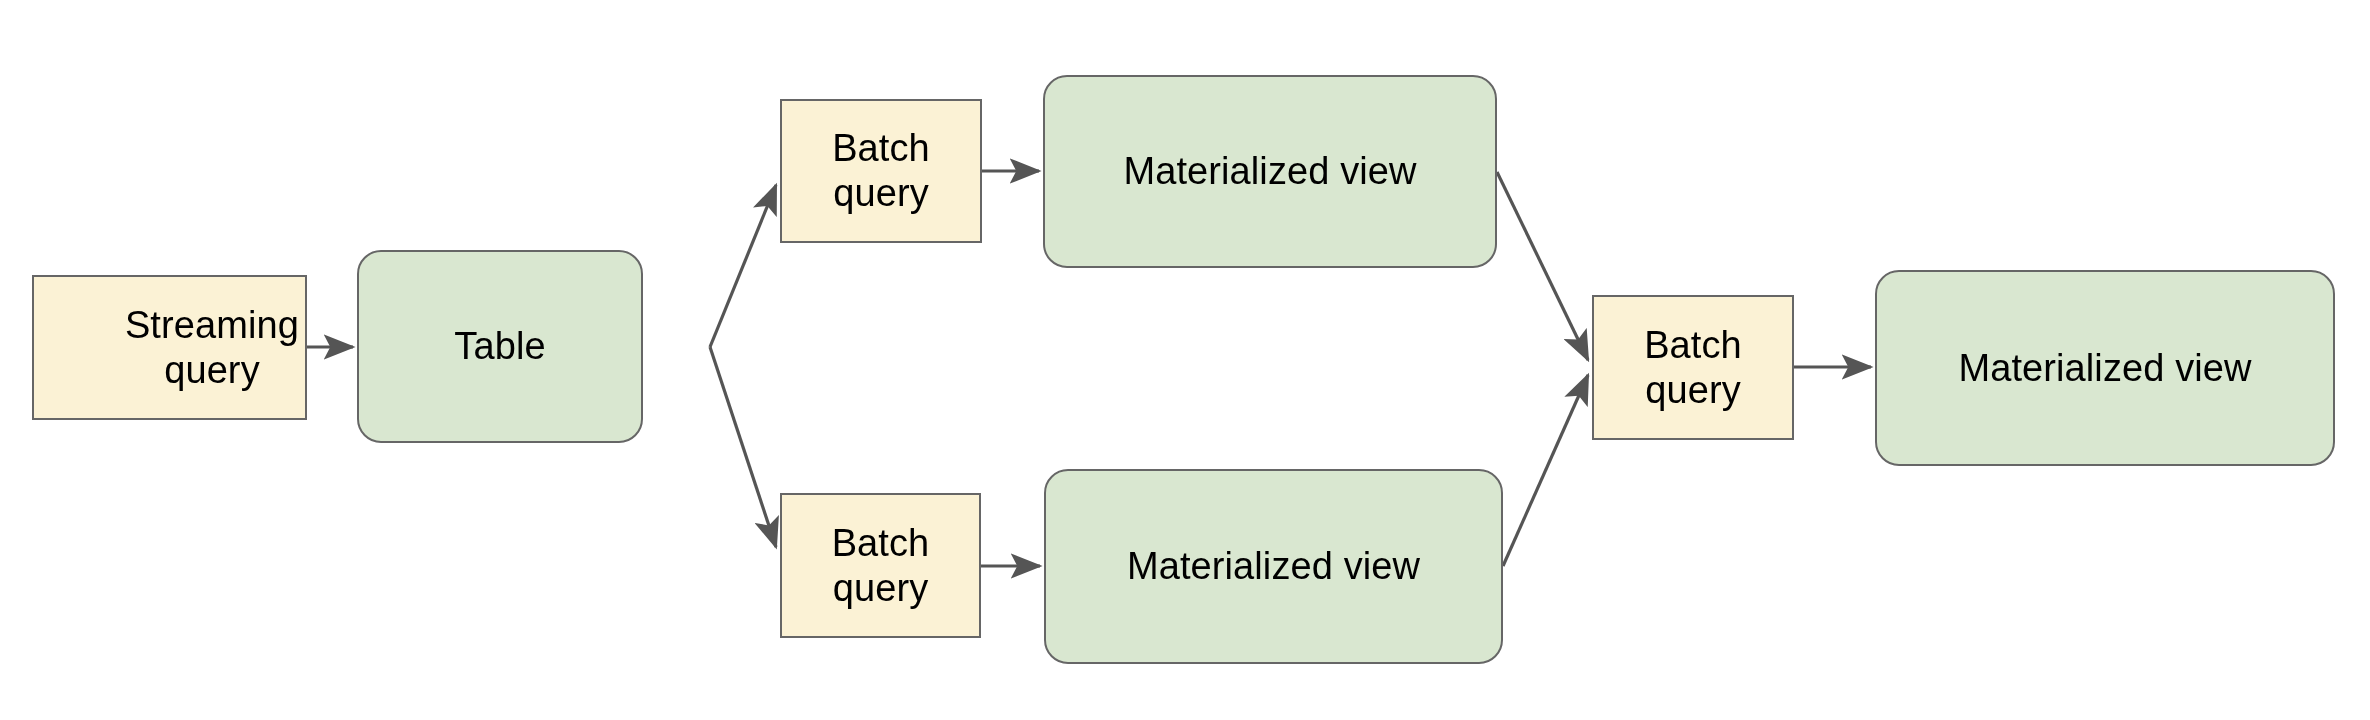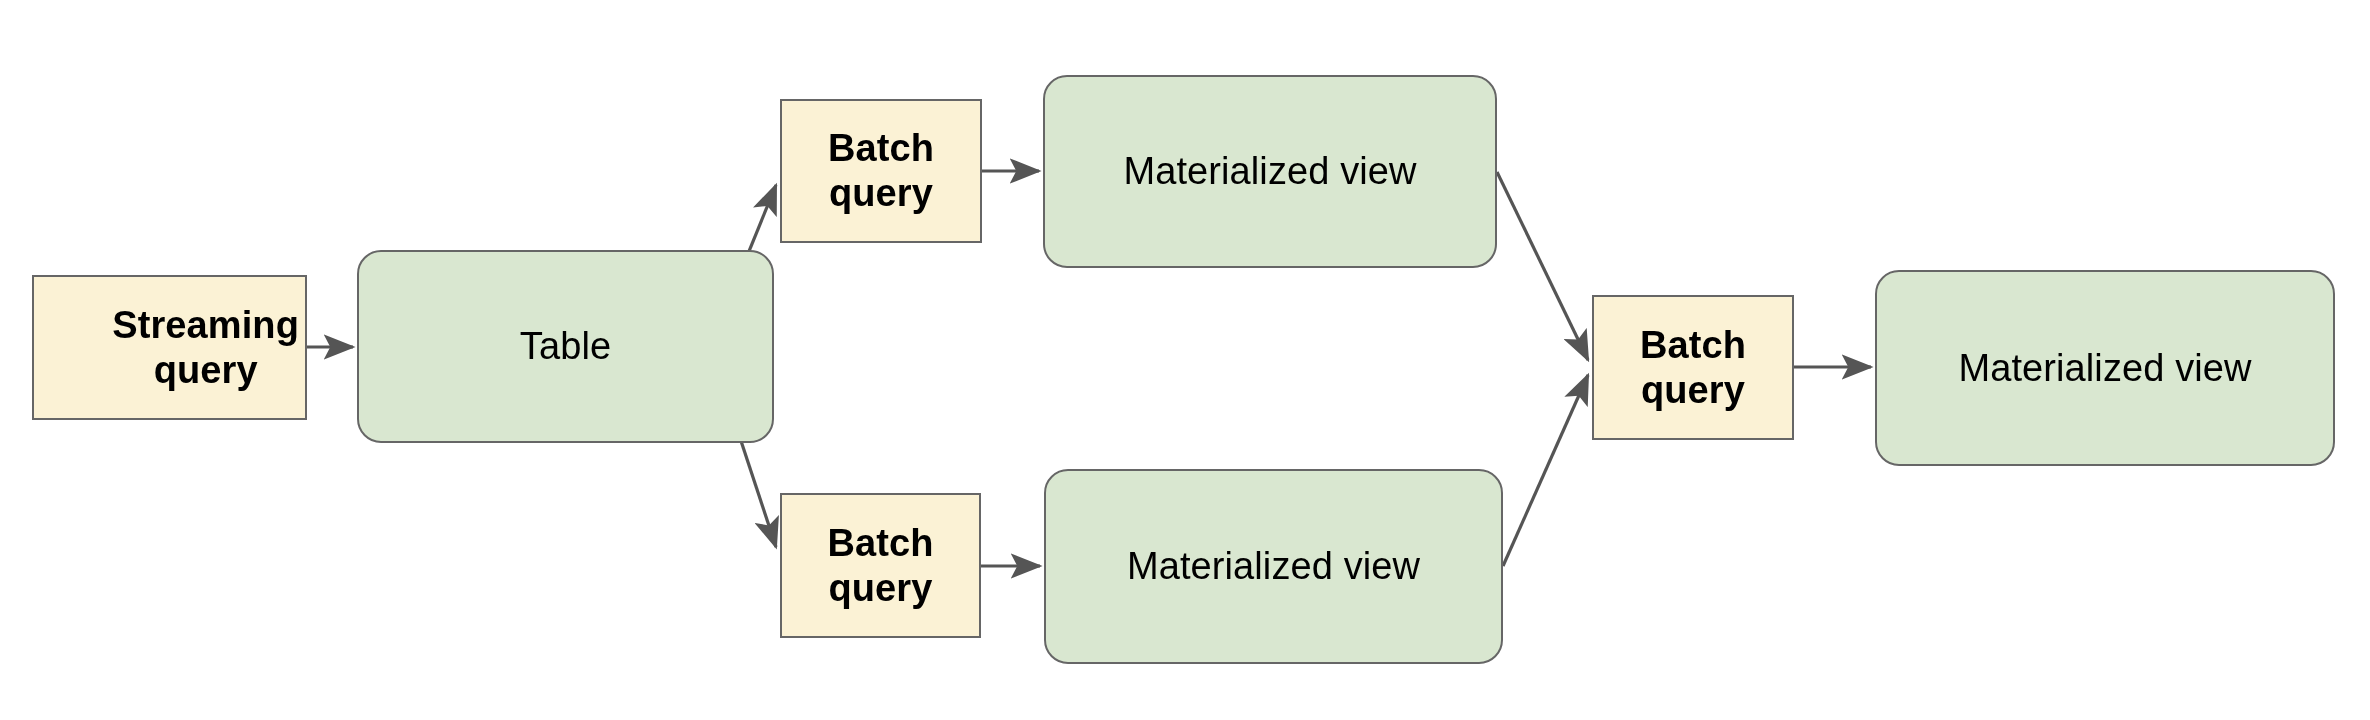--- a/index.html
+++ b/index.html
@@ -38,21 +38,20 @@
     font-family: "Liberation Sans", sans-serif;
     font-size: 38px;
     line-height: 1.18;
     letter-spacing: 0.1px;
     white-space: pre-line;
     z-index: 2;
   }
   .node.process {
     background: #FBF2D5;
     border-radius: 0;
-    font-weight: bold;
   }
   .node.store {
     background: #D9E7D0;
     border-radius: 24px;
   }
   .node-label {
     display: block;
     padding: 0 6px;
   }
 </style>
@@ -77,21 +76,21 @@
         <line x1="1503" y1="566" x2="1588" y2="375" marker-end="url(#arrowhead)"></line>
         <line x1="1794" y1="367" x2="1871" y2="367" marker-end="url(#arrowhead)"></line>
       </g>
   </svg>
 
   <div class="node process" style="left: 32px; top: 275px; width: 275px; height: 145px; background: rgb(251, 242, 213); border-color: rgb(102, 102, 102); color: rgb(0, 0, 0); justify-content: flex-end;">
     <span class="node-label">Streaming
 query</span>
   </div>
 
-  <div class="node store" style="left: 357px; top: 250px; width: 417px; height: 193px; background: rgb(217, 231, 208); border-color: rgb(102, 102, 102); color: rgb(0, 0, 0);">
+  <div class="node store" style="left: 357px; top: 250px; width: 286px; height: 193px; background: rgb(217, 231, 208); border-color: rgb(102, 102, 102); color: rgb(0, 0, 0);">
     <span class="node-label">Table</span>
   </div>
 
   <div class="node process" style="left: 780px; top: 99px; width: 202px; height: 144px; background: rgb(251, 242, 213); border-color: rgb(102, 102, 102); color: rgb(0, 0, 0);">
     <span class="node-label">Batch
 query</span>
   </div>
 
   <div class="node store" style="left: 1043px; top: 75px; width: 454px; height: 193px; background: rgb(217, 231, 208); border-color: rgb(102, 102, 102); color: rgb(0, 0, 0);">
     <span class="node-label">Materialized view</span>

